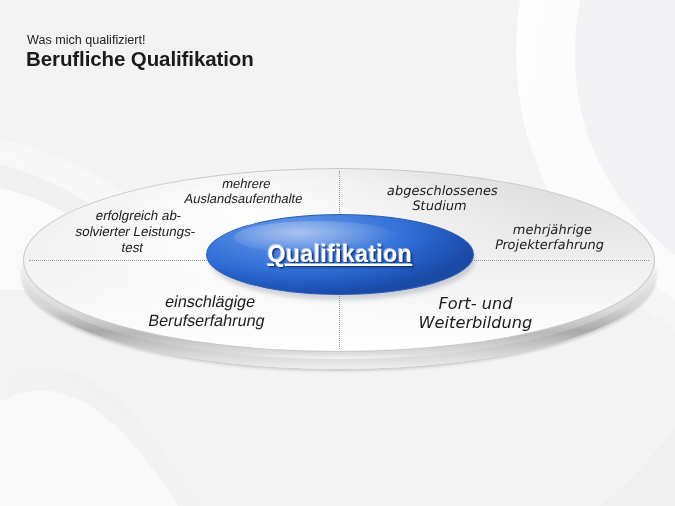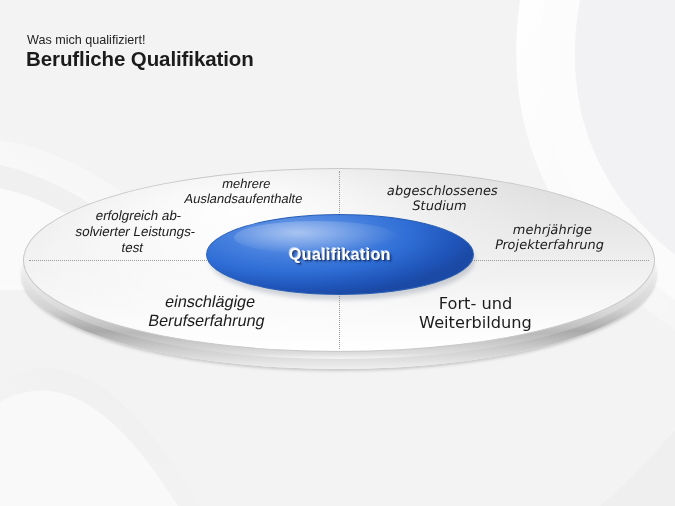--- a/index.html
+++ b/index.html
@@ -194,29 +194,30 @@
     width: 62%;
     height: 42%;
     border-radius: 50%;
     background: radial-gradient(ellipse at 40% 35%,
         rgba(255,255,255,0.40) 0%, rgba(255,255,255,0) 72%);
     pointer-events: none;
   }
   #core-label {
     position: relative;
     z-index: 3;
-    font-size: 16px;
+    font-size: 23px;
     font-weight: bold;
     color: #ffffff;
     letter-spacing: 0.4px;
     text-shadow:
       1px 1px 0 rgba(20,50,110,0.75),
       2px 2px 2px rgba(15,40,95,0.55),
       -1px -1px 0 rgba(255,255,255,0.55);
     white-space: nowrap;
+    text-decoration: underline;
   }
 
   
   .seg {
     position: absolute;
     text-align: center;
     color: #1c1c1c;
     line-height: 1.18;
     white-space: pre-line;
     transform: skewX(-11deg);
@@ -224,21 +225,21 @@
   }
   .seg.small { font-size: 13px; }
   .seg.mid   { font-size: 13.4px; }
   .seg.big   { font-size: 16.2px; }
 
   #seg-ausland      { left: 140px; top: 176px; width: 210px; }
   #seg-studium      { left: 352px; top: 183px; width: 178px; font-family: "DejaVu Sans", sans-serif; }
   #seg-leistung     { left: 38px;  top: 208px; width: 195px; }
   #seg-projekt      { left: 462px; top: 222px; width: 178px; font-family: "DejaVu Sans", sans-serif; }
   #seg-beruf        { left: 96px;  top: 292px; width: 225px; }
-  #seg-fort         { left: 368px; top: 294px; width: 215px; font-family: "DejaVu Sans", sans-serif; transform: none; }
+  #seg-fort         { left: 368px; top: 294px; width: 215px; font-family: "DejaVu Sans", sans-serif; transform: none; font-style: italic; }
 </style>
 </head>
 <body>
 
 <div id="slide">
 
   <svg class="bg-layer" viewBox="0 0 675 506" preserveAspectRatio="none" aria-hidden="true">
     <defs>
       <linearGradient id="gA" x1="0" y1="0" x2="1" y2="1">
         <stop offset="0%" stop-color="#ffffff" stop-opacity="0.95"></stop>

